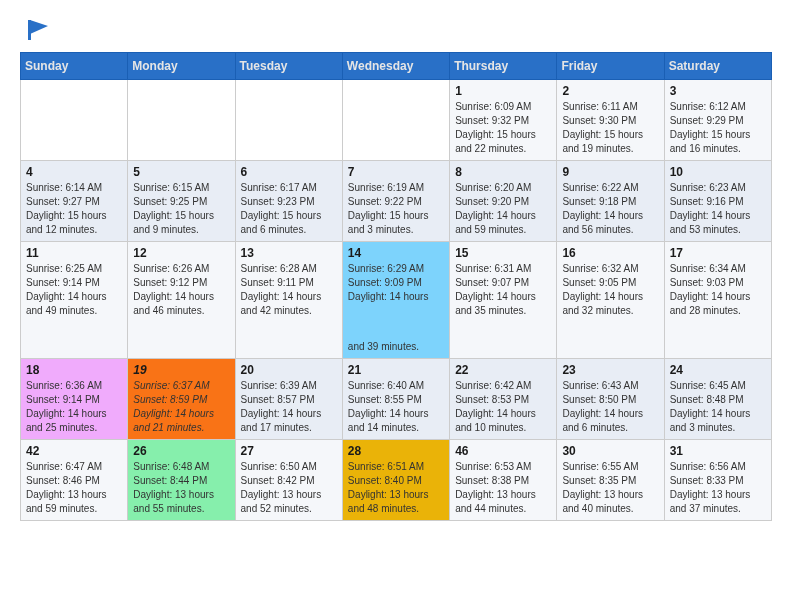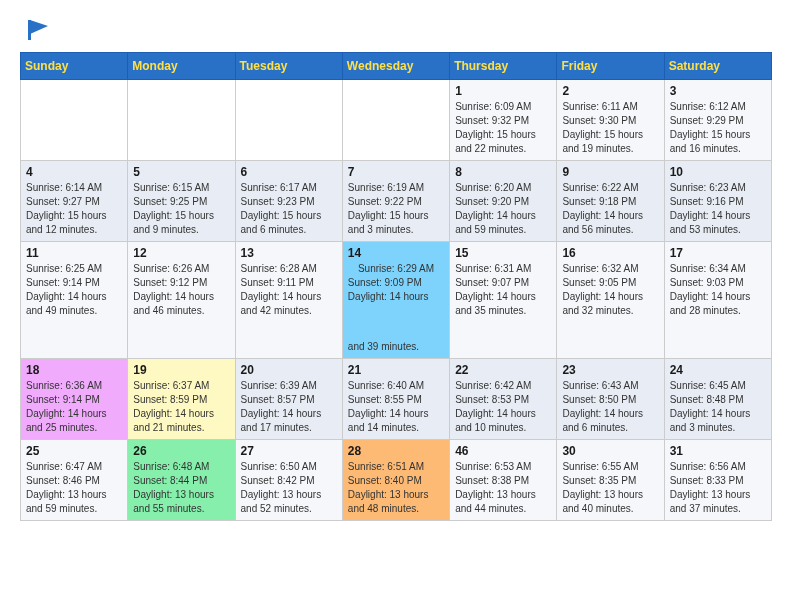--- a/index.html
+++ b/index.html
@@ -52,21 +52,21 @@
       color: #333;
       margin-top: 2px;
     }
     .calendar {
       width: 100%;
       border-collapse: collapse;
       border: 1px solid #ccc;
     }
     .calendar th {
       background-color: #2970c7;
-      color: #fde047;
+      color: #e5e5e5;
       font-size: 12px;
       font-weight: bold;
       padding: 6px 4px;
       text-align: left;
       border: 1px solid #1a5fb4;
     }
     .calendar td {
       vertical-align: top;
       padding: 4px 5px;
       font-size: 10px;
@@ -228,21 +228,21 @@
           </td>
           <td style="background: rgb(245, 247, 250);">
             <span class="day-num">13</span>
             <div style="line-height: 1.4;">Sunrise: 6:28 AM</div>
             <div style="line-height: 1.4;">Sunset: 9:11 PM</div>
             <div style="line-height: 1.4;">Daylight: 14 hours</div>
             <div style="line-height: 1.4;">and 42 minutes.</div>
           </td>
           <td style="background: #7dd3fc;">
             <span class="day-num">14</span>
-            <div style="line-height: 1.4; text-align: center;">Sunrise: 6:29 AM</div>
+            <div style="line-height: 1.4;">Sunrise: 6:29 AM</div>
             <div style="line-height: 1.4;">Sunset: 9:09 PM</div>
             <div style="line-height: 1.4;">Daylight: 14 hours</div>
             <div style="line-height: 1.4; margin-top: 36px;">and 39 minutes.</div>
           </td>
           <td style="background: rgb(245, 247, 250);">
             <span class="day-num">15</span>
             <div style="line-height: 1.4;">Sunrise: 6:31 AM</div>
             <div style="line-height: 1.4;">Sunset: 9:07 PM</div>
             <div style="line-height: 1.4;">Daylight: 14 hours</div>
             <div style="line-height: 1.4;">and 35 minutes.</div>
@@ -263,21 +263,21 @@
           </td>
         </tr>
         <tr>
           <td style="background: #f0abfc;">
             <span class="day-num">18</span>
             <div style="line-height: 1.4;">Sunrise: 6:36 AM</div>
             <div style="line-height: 1.4;">Sunset: 9:14 PM</div>
             <div style="line-height: 1.4;">Daylight: 14 hours</div>
             <div style="line-height: 1.4;">and 25 minutes.</div>
           </td>
-          <td style="background: #fef9c3;">
+          <td style="background: #f97316; font-style: italic;">
             <span class="day-num">19</span>
             <div style="line-height: 1.4;">Sunrise: 6:37 AM</div>
             <div style="line-height: 1.4;">Sunset: 8:59 PM</div>
             <div style="line-height: 1.4;">Daylight: 14 hours</div>
             <div style="line-height: 1.4;">and 21 minutes.</div>
           </td>
           <td style="background: rgb(232, 237, 245);">
             <span class="day-num">20</span>
             <div style="line-height: 1.4;">Sunrise: 6:39 AM</div>
             <div style="line-height: 1.4;">Sunset: 8:57 PM</div>
@@ -308,41 +308,41 @@
           <td style="background: rgb(232, 237, 245);">
             <span class="day-num">24</span>
             <div style="line-height: 1.4;">Sunrise: 6:45 AM</div>
             <div style="line-height: 1.4;">Sunset: 8:48 PM</div>
             <div style="line-height: 1.4;">Daylight: 14 hours</div>
             <div style="line-height: 1.4;">and 3 minutes.</div>
           </td>
         </tr>
         <tr>
           <td style="background: rgb(245, 247, 250);">
-            <span class="day-num">25</span>
+            <span class="day-num">42</span>
             <div style="line-height: 1.4;">Sunrise: 6:47 AM</div>
             <div style="line-height: 1.4;">Sunset: 8:46 PM</div>
             <div style="line-height: 1.4;">Daylight: 13 hours</div>
             <div style="line-height: 1.4;">and 59 minutes.</div>
           </td>
           <td style="background: #86efac;">
             <span class="day-num">26</span>
             <div style="line-height: 1.4;">Sunrise: 6:48 AM</div>
             <div style="line-height: 1.4;">Sunset: 8:44 PM</div>
             <div style="line-height: 1.4;">Daylight: 13 hours</div>
             <div style="line-height: 1.4;">and 55 minutes.</div>
           </td>
           <td style="background: rgb(245, 247, 250);">
             <span class="day-num">27</span>
             <div style="line-height: 1.4;">Sunrise: 6:50 AM</div>
             <div style="line-height: 1.4;">Sunset: 8:42 PM</div>
             <div style="line-height: 1.4;">Daylight: 13 hours</div>
             <div style="line-height: 1.4;">and 52 minutes.</div>
           </td>
-          <td style="background: #fdba74;">
+          <td style="background: #eab308;">
             <span class="day-num">28</span>
             <div style="line-height: 1.4;">Sunrise: 6:51 AM</div>
             <div style="line-height: 1.4;">Sunset: 8:40 PM</div>
             <div style="line-height: 1.4;">Daylight: 13 hours</div>
             <div style="line-height: 1.4;">and 48 minutes.</div>
           </td>
           <td style="background: rgb(245, 247, 250);">
             <span class="day-num">46</span>
             <div style="line-height: 1.4;">Sunrise: 6:53 AM</div>
             <div style="line-height: 1.4;">Sunset: 8:38 PM</div>

